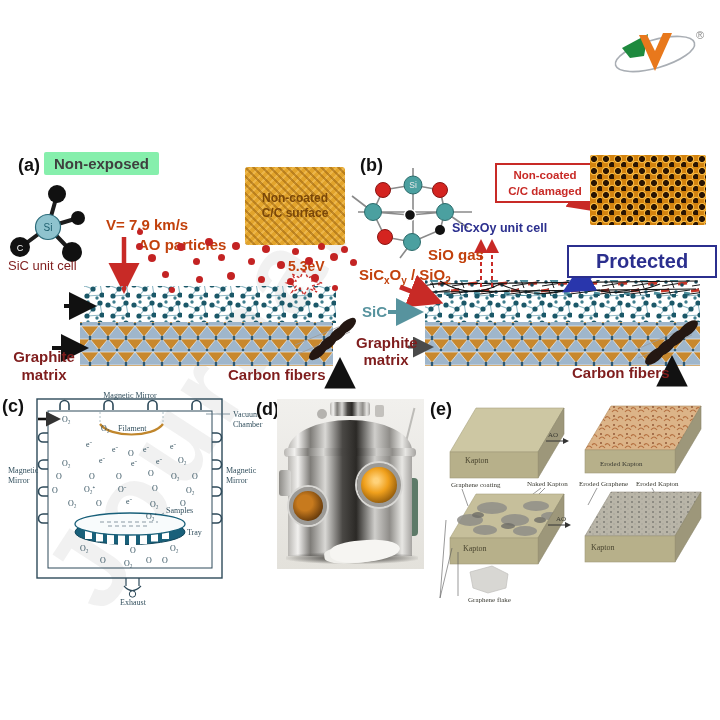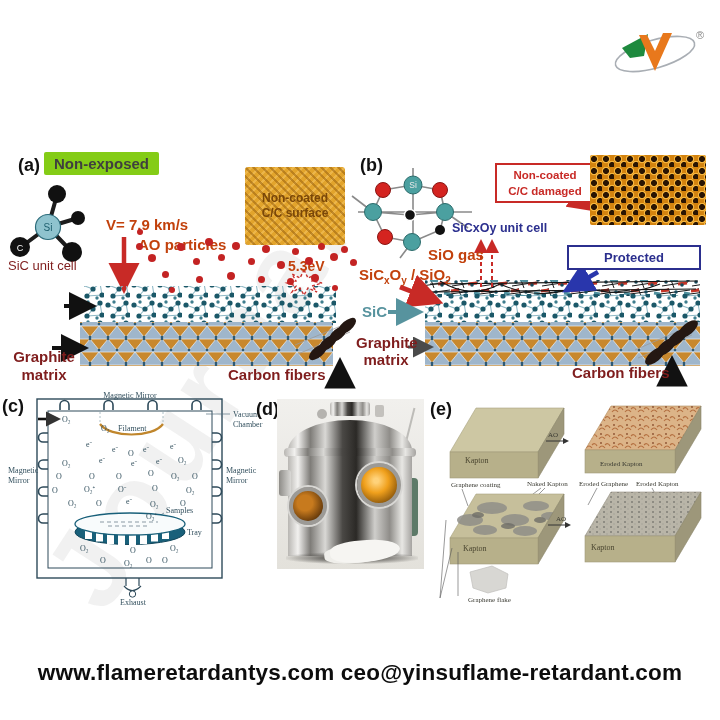--- a/index.html
+++ b/index.html
@@ -1,20 +1,20 @@
 <!DOCTYPE html>
 <html><head>
 <meta charset="utf-8">
 <style>
   html,body{margin:0;padding:0;background:#ffffff;}
   #page{position:relative;width:720px;height:720px;background:#ffffff;overflow:hidden;
         font-family:"Liberation Sans",sans-serif;}
   .abs{position:absolute;}
   .panel-letter{font-weight:bold;font-size:18px;color:#111;}
-  .chip{background:#84cc16;color:#3f3f3f;font-size:15px;font-weight:600;
+  .chip{background:#86efac;color:#3f3f3f;font-size:15px;font-weight:600;
         padding:3px 10px;border-radius:2px;}
   .redtxt{color:#c2410c;font-weight:600;}
   .tealtxt{color:#57939E;font-weight:600;}
   .blacktxt{color:#7f1d1d;font-weight:600;}
   .navytxt{color:#2B2F8E;font-weight:600;}
   .inset-noncoated{width:100px;height:78px;border-radius:3px;
      background-color:#e2a42c;
      background-image:
        repeating-linear-gradient(45deg, rgba(140,85,10,.45) 0 2px, rgba(0,0,0,0) 2px 6px),
        repeating-linear-gradient(-45deg, rgba(244,196,98,.55) 0 2px, rgba(0,0,0,0) 2px 6px);
@@ -24,21 +24,21 @@
      background-color:#d3830f;
      background-image:
        radial-gradient(circle at 4px 4px, #2a1502 2.6px, rgba(0,0,0,0) 3.4px),
        radial-gradient(circle at 10px 10px, #2a1502 2.6px, rgba(0,0,0,0) 3.4px),
        radial-gradient(circle at 4px 4px, #f6b63f 3.8px, rgba(0,0,0,0) 4.6px),
        radial-gradient(circle at 10px 10px, #f6b63f 3.8px, rgba(0,0,0,0) 4.6px);
      background-size:12px 12px;border-radius:2px;}
   .red-box{border:2px solid #C82A26;color:#C82A26;background:#fff;
      font-size:11.5px;font-weight:600;text-align:center;line-height:1.4;padding:2px 4px;}
   .navy-box{border:2px solid #2B2F8E;color:#2B2F8E;background:#fff;
-     font-size:13px;font-weight:600;text-align:center;padding:3px 4px;}
+     font-size:20px;font-weight:600;text-align:center;padding:3px 12px;}
   .dot{position:absolute;border-radius:50%;background:#C32323;}
   .wm{position:absolute;left:18px;top:560px;transform:rotate(-57deg);transform-origin:0 0;
       font-size:112px;font-weight:bold;color:rgba(60,60,60,0.07);letter-spacing:8px;
       white-space:nowrap;pointer-events:none;}
   .footer{position:absolute;left:0;top:660px;width:720px;text-align:center;
       font-size:22.5px;font-weight:bold;color:#0d0d0d;letter-spacing:0.2px;}
   .logo-word{position:absolute;left:606px;top:78px;width:104px;text-align:center;
       font-size:20px;font-weight:800;color:#454545;letter-spacing:3px;}
   
   .photo{position:absolute;left:277px;top:399px;width:147px;height:170px;
@@ -445,14 +445,13 @@
     <div class="abs metalH" style="left:11px;top:21px;width:124px;height:34px;border-radius:50% 50% 8% 8% / 90% 90% 10% 10%;"></div>
     <div class="abs metalH" style="left:7px;top:49px;width:132px;height:9px;border-radius:4px;"></div>
     <div class="abs metalH" style="left:11px;top:57px;width:124px;height:100px;"></div>
     <div class="abs" style="left:2px;top:71px;width:12px;height:26px;background:linear-gradient(90deg,#8e8c88,#d9d8d5);border-radius:3px;"></div>
     <div class="port" style="left:12px;top:88px;width:30px;height:30px;background:radial-gradient(circle at 40% 40%, #c77a1e 30%, #5a3208 80%);"></div>
     <div class="port" style="left:80px;top:64px;width:36px;height:36px;background:radial-gradient(circle at 42% 38%, #ffd27a 8%, #f0a01c 40%, #7a4a08 85%);"></div>
     <div class="abs" style="left:9px;top:153px;width:132px;height:12px;background:radial-gradient(ellipse at center,#55534f 20%,rgba(85,83,79,0) 75%);"></div>
     <div class="abs" style="left:53px;top:141px;width:70px;height:22px;background:#f6f5f2;border-radius:40% 60% 50% 50%;transform:rotate(-6deg);box-shadow:-8px 2px 0 -2px #efeeea;"></div>
   </div>
 
-  <div class="footer">www.flameretardantys.com ceo@yinsuflame-retardant.com</div>
 </div>
 
 </body></html>

